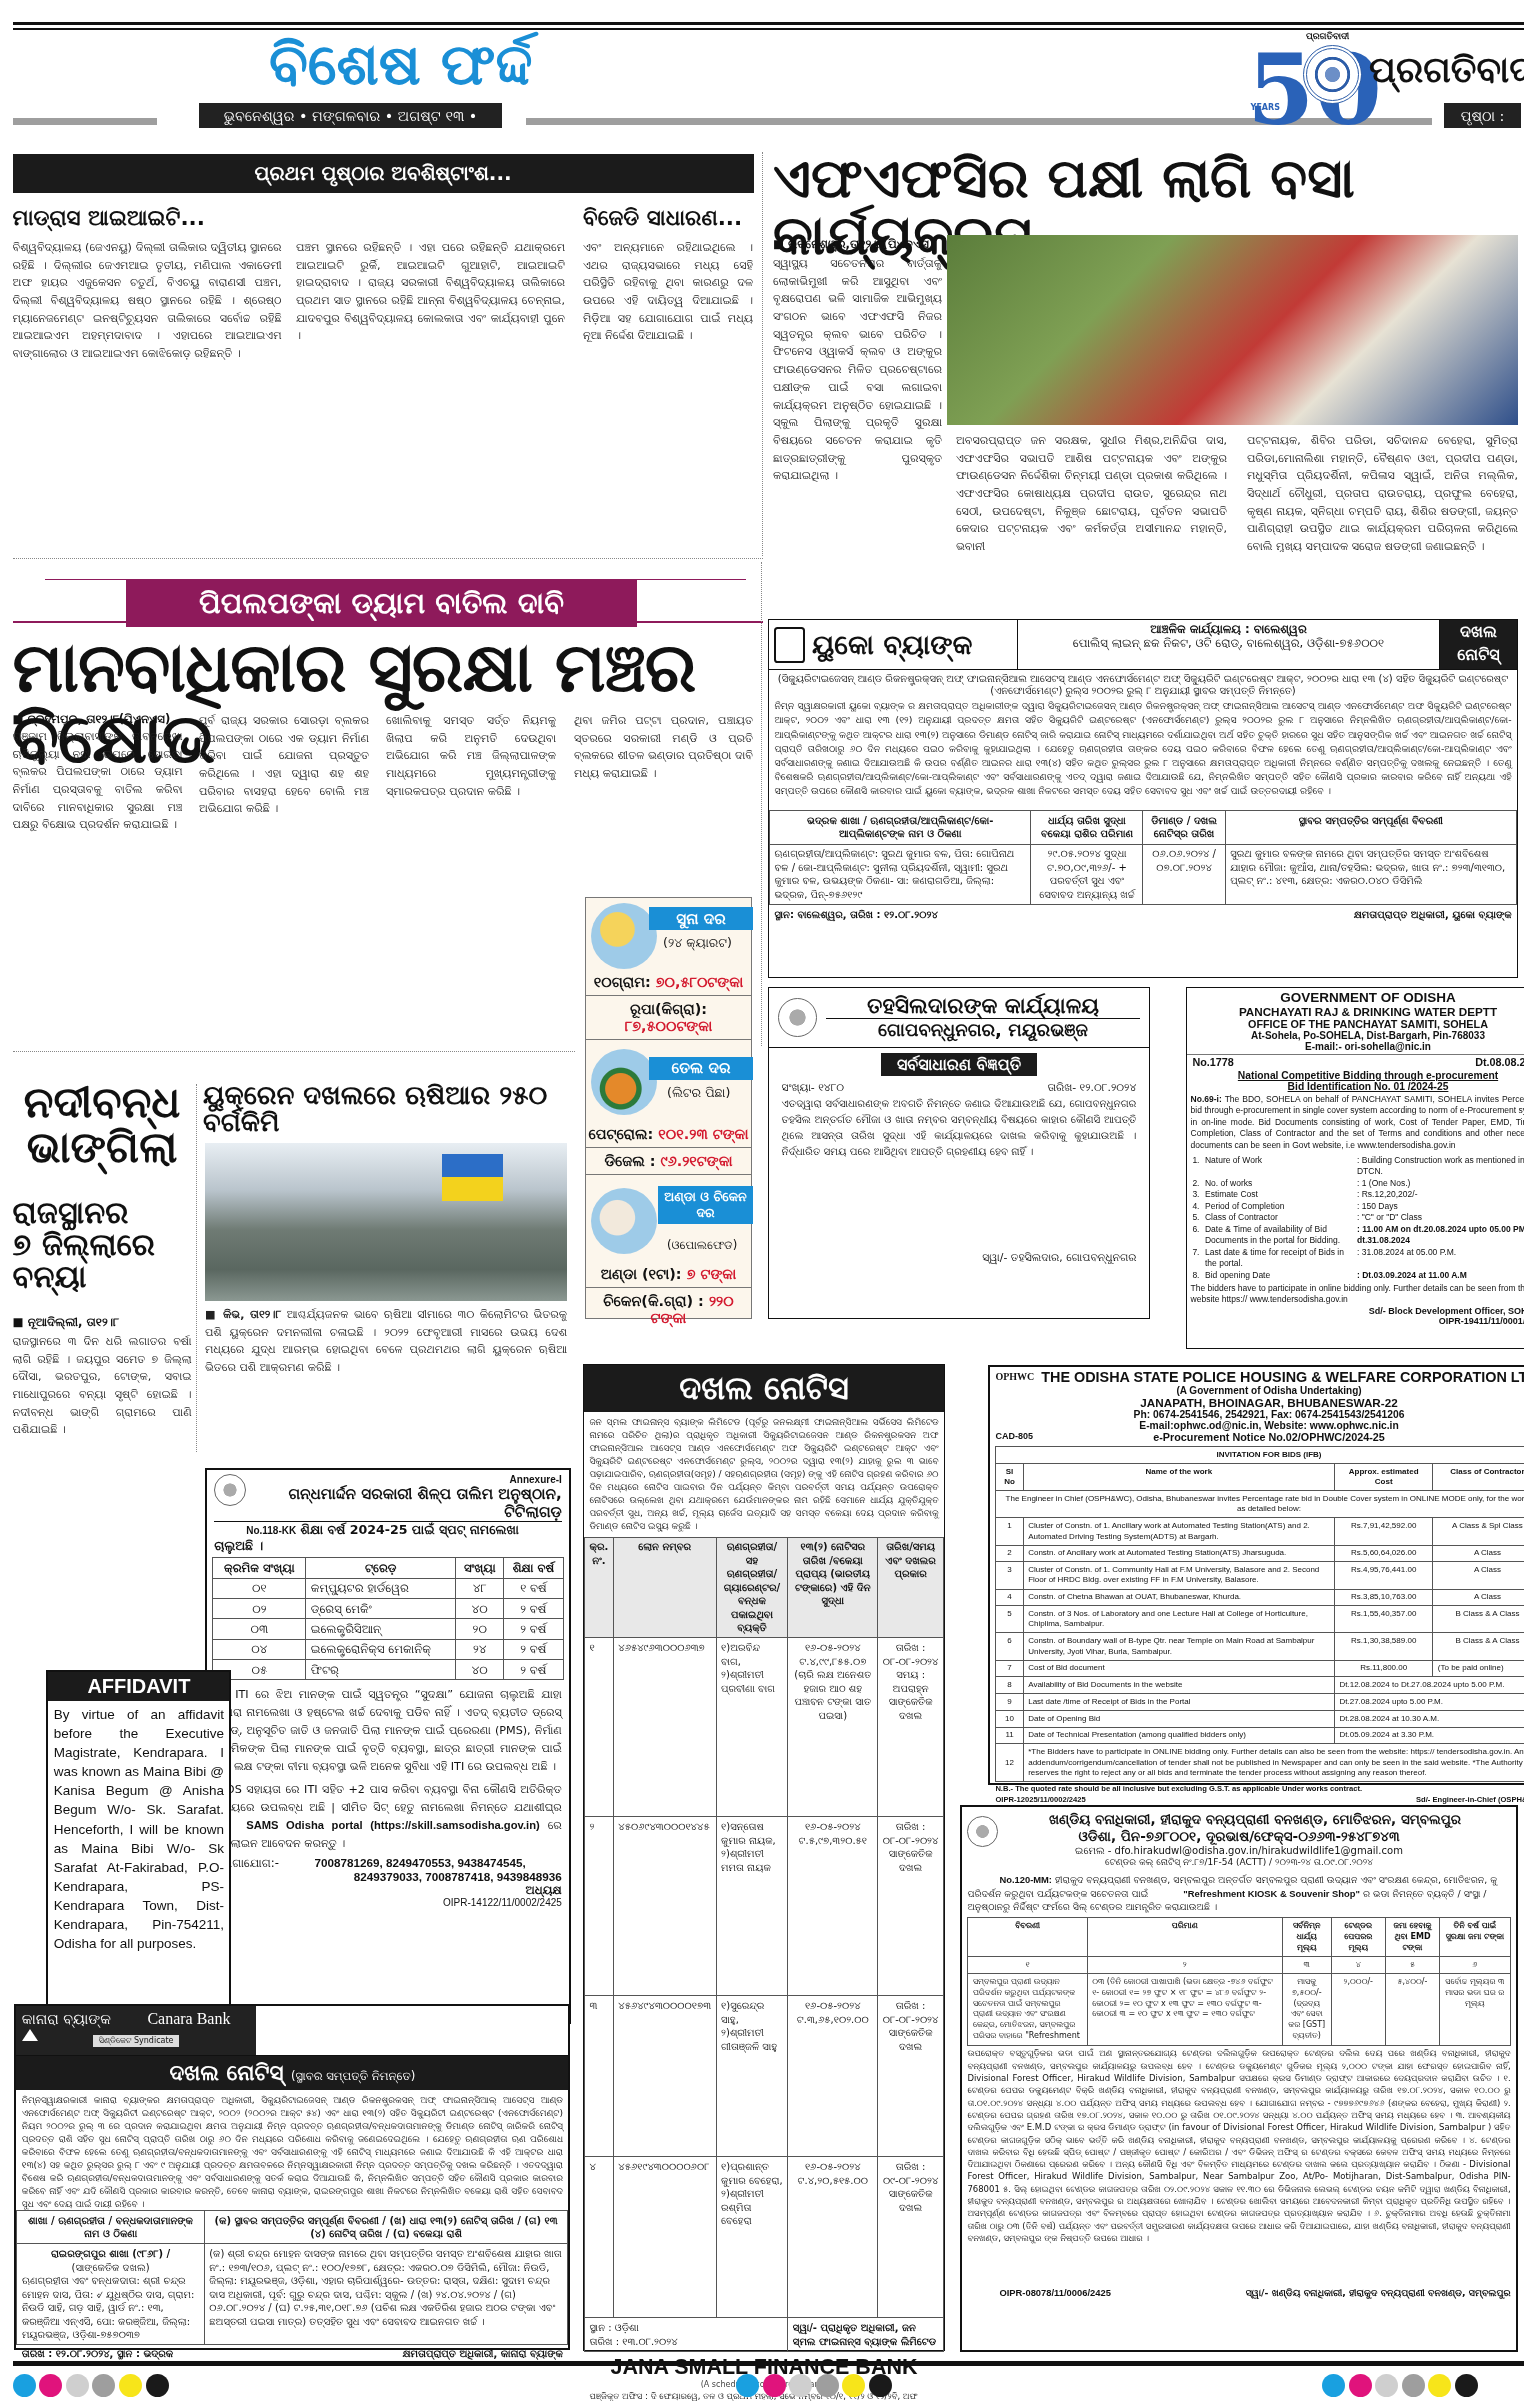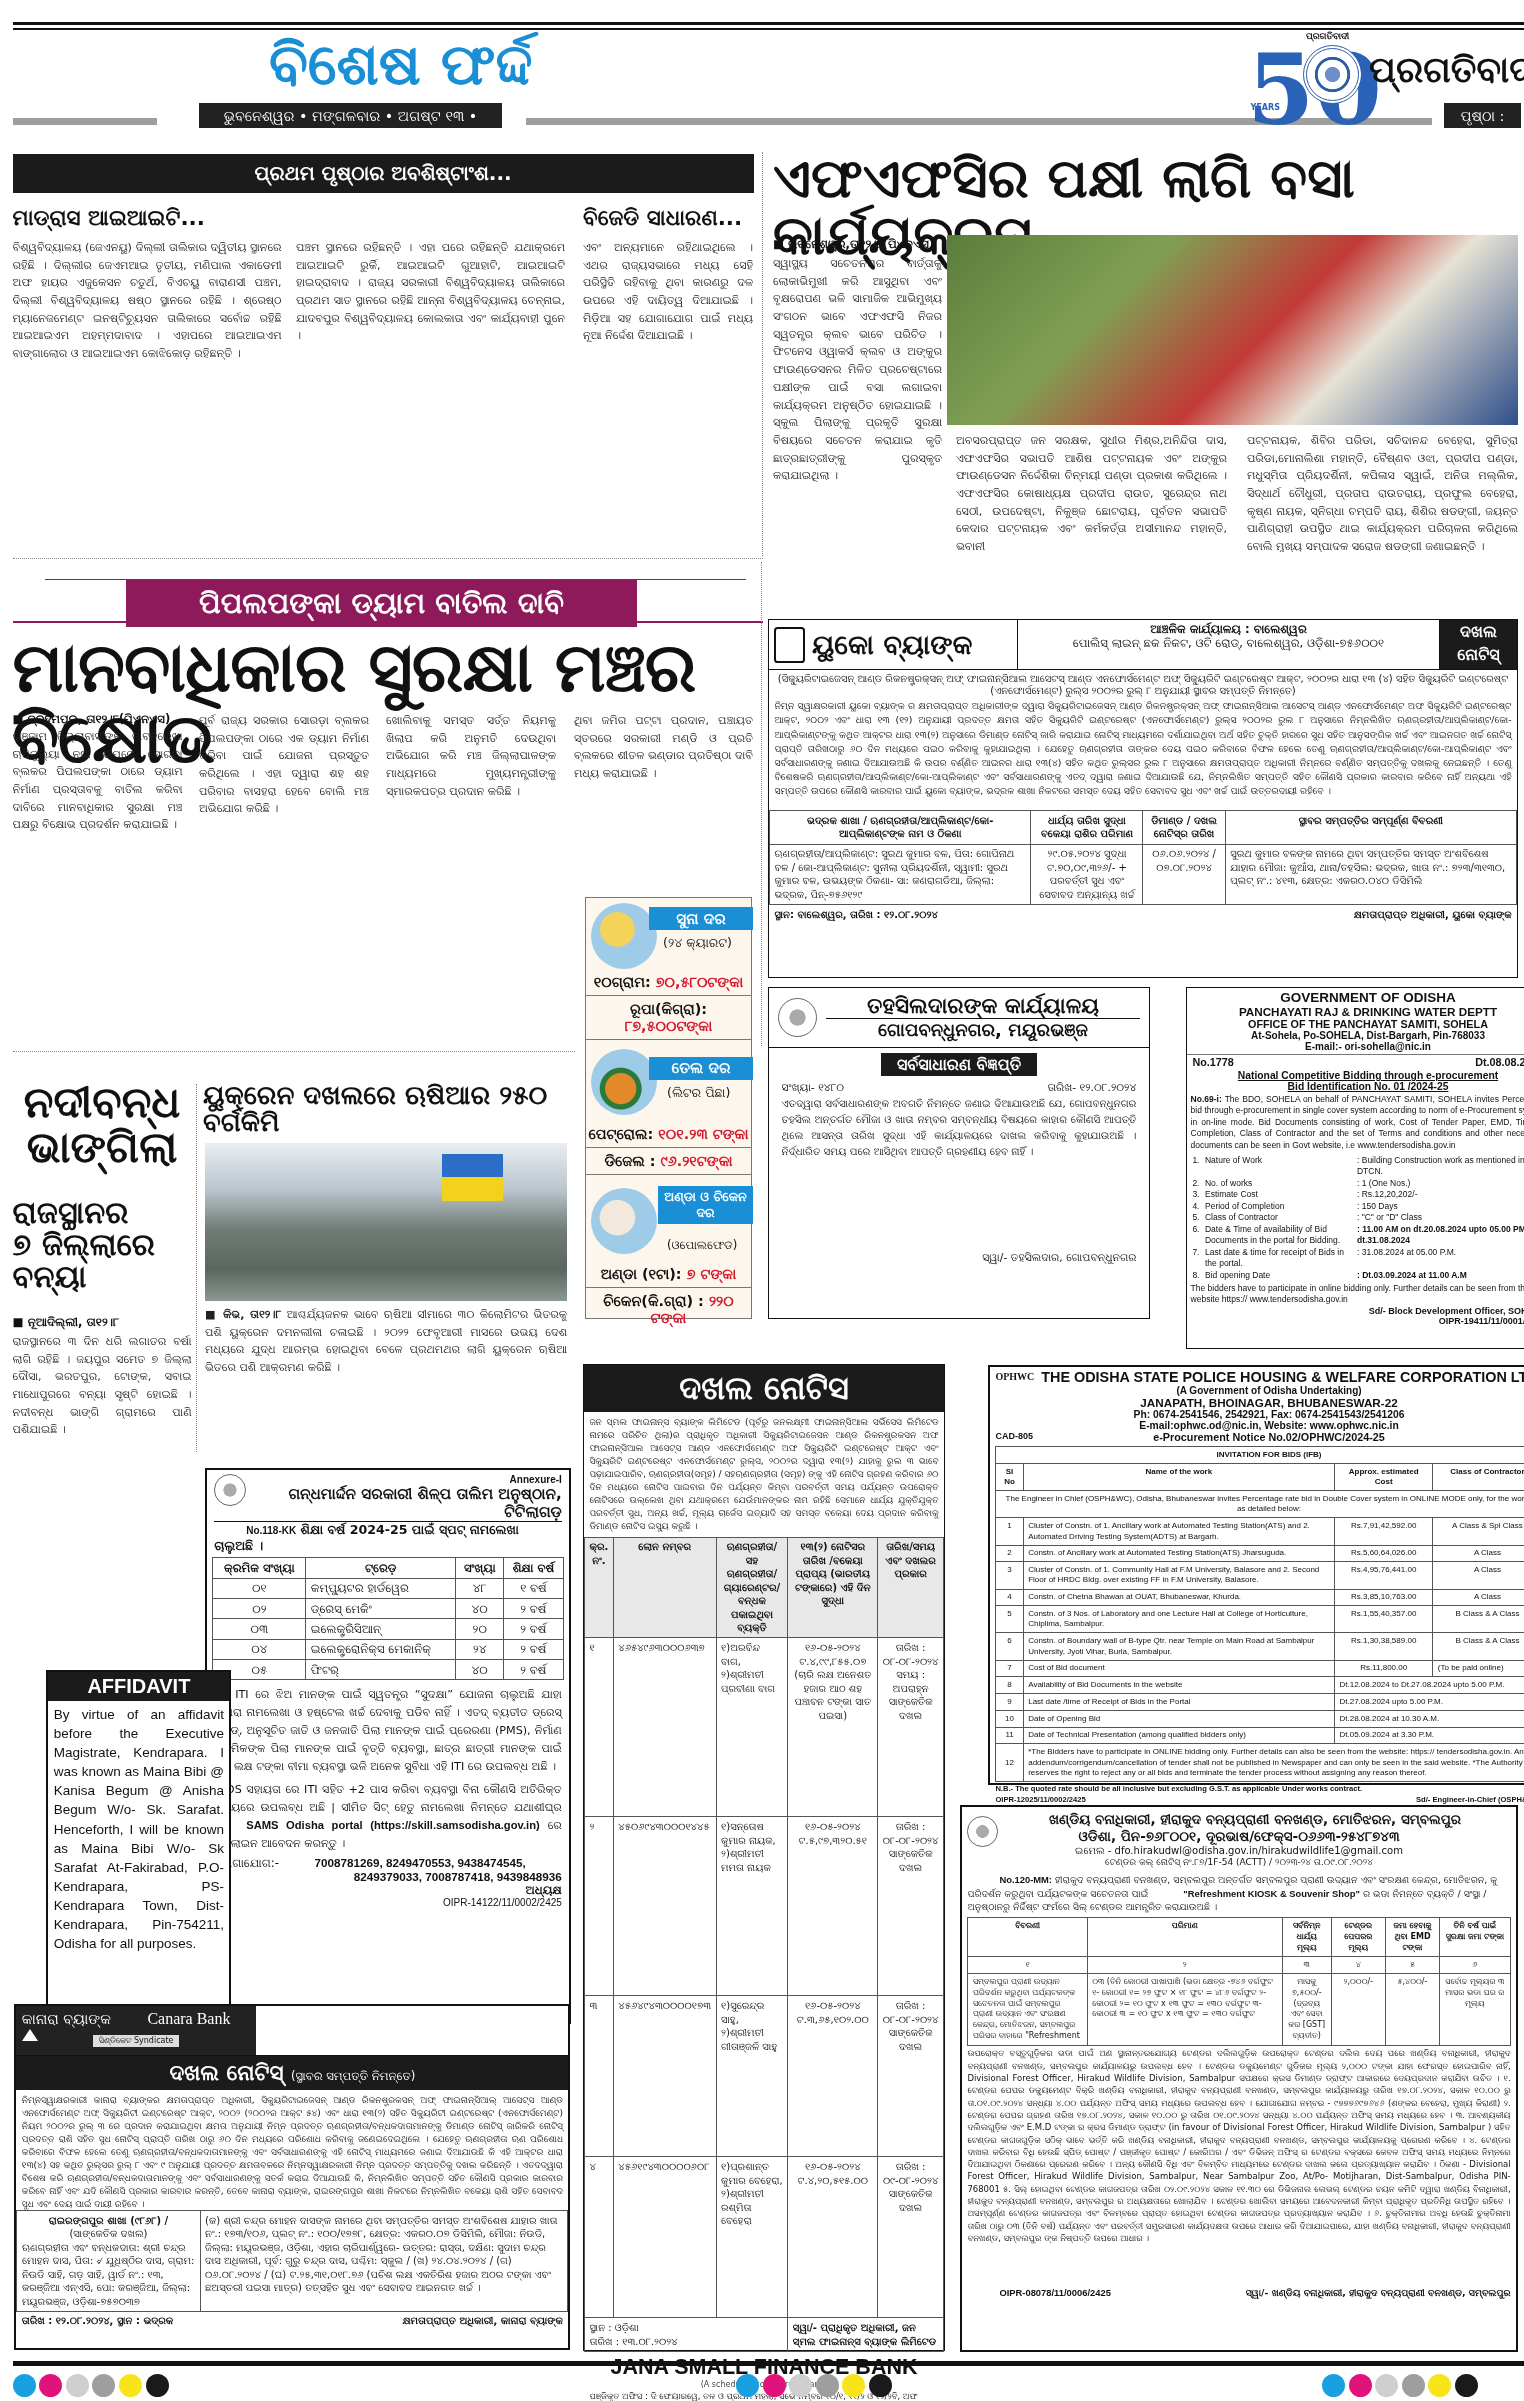--- a/index.html
+++ b/index.html
@@ -397,20 +397,24 @@
       <span style="display:inline-block; width:0; height:0; border-left:8px solid transparent; border-right:8px solid transparent; border-bottom:12.6px solid #fff;"></span>
       <div style="position:absolute; left:77px; top:29px; background:#ddd; color:#111; font-size:8px; padding:0.9px 5.4px;">ସିଣ୍ଡିକେଟ Syndicate</div>
     </div>
   </div>
   <div class="black-banner" style="font-size:21.5px; height:34px; line-height:34px;">
     <span>ଦଖଲ ନୋଟିସ୍</span> <span style="font-size:11.7px; font-weight:normal;">(ସ୍ଥାବର ସମ୍ପତ୍ତି ନିମନ୍ତେ)</span>
   </div>
   <div style="font-size:9px; line-height:1.45; padding:3.6px 5.4px; text-align:justify; height:120px; overflow:hidden;">ନିମ୍ନସ୍ୱାକ୍ଷରକାରୀ କାନାରା ବ୍ୟାଙ୍କର କ୍ଷମତାପ୍ରାପ୍ତ ଅଧିକାରୀ, ସିକ୍ୟୁରିଟାଇଜେସନ୍ ଆଣ୍ଡ ରିକନଷ୍ଟ୍ରକସନ୍ ଅଫ୍ ଫାଇନାନ୍ସିଆଲ୍ ଆସେଟ୍ସ ଆଣ୍ଡ ଏନଫୋର୍ସମେଣ୍ଟ ଅଫ୍ ସିକ୍ୟୁରିଟୀ ଇଣ୍ଟରେଷ୍ଟ ଆକ୍ଟ, ୨୦୦୨ (୨୦୦୨ର ଆକ୍ଟ ୫୪) ଏବଂ ଧାରା ୧୩(୨) ସହିତ ସିକ୍ୟୁରିଟୀ ଇଣ୍ଟରେଷ୍ଟ (ଏନଫୋର୍ସମେଣ୍ଟ) ନିୟମ ୨୦୦୨ର ରୁଲ୍ ୩ ରେ ପ୍ରଦାନ କରାଯାଇଥିବା କ୍ଷମତା ଅନୁଯାୟୀ ନିମ୍ନ ପ୍ରଦତ୍ତ ଋଣଗ୍ରହୀତା/ବନ୍ଧକଦାତାମାନଙ୍କୁ ଡିମାଣ୍ଡ ନୋଟିସ୍ ଜାରିକରି ନୋଟିସ୍ ପ୍ରଦତ୍ତ ରାଶି ସହିତ ସୁଧ ନୋଟିସ୍ ପ୍ରାପ୍ତି ତାରିଖ ଠାରୁ ୬୦ ଦିନ ମଧ୍ୟରେ ପରିଶୋଧ କରିବାକୁ ଜଣେଇଦେଇଥିଲେ । ଯେହେତୁ ଋଣଗ୍ରହୀତା ଋଣ ପରିଶୋଧ କରିବାରେ ବିଫଳ ହେଲେ ତେଣୁ ଋଣଗ୍ରହୀତା/ବନ୍ଧକଦାତାମାନଙ୍କୁ ଏବଂ ସର୍ବସାଧାରଣଙ୍କୁ ଏହି ନୋଟିସ୍ ମାଧ୍ୟମରେ ଜଣାଇ ଦିଆଯାଉଛି କି ଏହି ଆକ୍ଟର ଧାରା ୧୩(୪) ସହ କଥିତ ରୁଲ୍ସର ରୁଲ୍ ୮ ଏବଂ ୯ ଅନୁଯାୟୀ ପ୍ରଦତ୍ତ କ୍ଷମତାବଳରେ ନିମ୍ନସ୍ୱାକ୍ଷରକାରୀ ନିମ୍ନ ପ୍ରଦତ୍ତ ସମ୍ପତ୍ତିକୁ ଦଖଲ କରିଛନ୍ତି । ଏତଦଦ୍ୱାରା ବିଶେଷ କରି ଋଣଗ୍ରହୀତା/ବନ୍ଧକଦାତାମାନଙ୍କୁ ଏବଂ ସର୍ବସାଧାରଣଙ୍କୁ ସତର୍କ କରାଇ ଦିଆଯାଉଛି କି, ନିମ୍ନଲିଖିତ ସମ୍ପତ୍ତି ସହିତ କୌଣସି ପ୍ରକାର କାରବାର କରିବେ ନାହିଁ ଏବଂ ଯଦି କୌଣସି ପ୍ରକାର କାରବାର କରନ୍ତି, ତେବେ କାନାରା ବ୍ୟାଙ୍କ, ରାଇରଙ୍ଗପୁର ଶାଖା ନିକଟରେ ନିମ୍ନଲିଖିତ ବକେୟା ରାଶି ସହିତ ସେବାବଦ ସୁଧ ଏବଂ ଦେୟ ପାଇଁ ଦାୟୀ ରହିବେ ।</div>
   <table class="tbl-sm" style="font-size:9.4px;">
     <tbody>
+        <tr>
+          <th style="width:34%;">ଶାଖା / ଋଣଗ୍ରହୀତା / ବନ୍ଧକଦାତାମାନଙ୍କ ନାମ ଓ ଠିକଣା</th>
+          <th>(କ) ସ୍ଥାବର ସମ୍ପତ୍ତିର ସମ୍ପୂର୍ଣ୍ଣ ବିବରଣୀ / (ଖ) ଧାରା ୧୩(୨) ନୋଟିସ୍ ତାରିଖ / (ଗ) ୧୩ (୪) ନୋଟିସ୍ ତାରିଖ / (ଘ) ବକେୟା ରାଶି</th>
+        </tr>
     <tr>
       <td>
             <div style="font-weight:bold; text-align:center;">ରାଇରଙ୍ଗପୁର ଶାଖା (୯୮୬୮) /</div>
             <div style="text-align:center;">(ସାଙ୍କେତିକ ଦଖଲ)</div>
             <div>ଋଣଗ୍ରହୀତା ଏବଂ ବନ୍ଧକଦାତା: ଶ୍ରୀ ଚନ୍ଦ୍ର ମୋହନ ଦାସ, ପିତା: ୰ ଯୁଧିଷ୍ଠିର ଦାସ, ଗ୍ରାମ: ନିଉଡି ସାହି, ଗଡ଼ ସାହି, ୱାର୍ଡ ନଂ.: ୧୩, କରଞ୍ଜିଆ ଏନ୍‌ଏସି, ପୋ: କରଞ୍ଜିଆ, ଜିଲ୍ଲା: ମୟୂରଭଞ୍ଜ, ଓଡ଼ିଶା-୭୫୭୦୩୭</div>
           </td>
       <td>(କ) ଶ୍ରୀ ଚନ୍ଦ୍ର ମୋହନ ଦାସଙ୍କ ନାମରେ ଥିବା ସମ୍ପତ୍ତିର ସମସ୍ତ ଅଂଶବିଶେଷ ଯାହାର ଖାତା ନଂ.: ୧୭୩/୧୦୬, ପ୍ଲଟ୍ ନଂ.: ୧୦୦/୧୭୭୮, କ୍ଷେତ୍ର: ଏକର୦.୦୭ ଡିସିମିଲି, ମୌଜା: ନିଉଡି, ଜିଲ୍ଲା: ମୟୂରଭଞ୍ଜ, ଓଡ଼ିଶା, ଏହାର ଚାରିପାର୍ଶ୍ୱରେ- ଉତ୍ତର: ରାସ୍ତା, ଦକ୍ଷିଣ: ସୁଦାମ ଚନ୍ଦ୍ର ଦାସ ଅଧିକାରୀ, ପୂର୍ବ: ଗୁରୁ ଚନ୍ଦ୍ର ଦାସ, ପଶ୍ଚିମ: ସ୍କୁଲ / (ଖ) ୨୪.୦୪.୨୦୨୪ / (ଗ) ୦୬.୦୮.୨୦୨୪ / (ଘ) ଟ.୨୫,୩୧,୦୧୮.୭୬ (ପଚିଶ ଲକ୍ଷ ଏକତିରିଶ ହଜାର ଅଠର ଟଙ୍କା ଏବଂ ଛଅସ୍ତରୀ ପଇସା ମାତ୍ର) ତତ୍‌ସହିତ ସୁଧ ଏବଂ ସେବାବଦ ଆଇନଗତ ଖର୍ଚ୍ଚ ।</td>
     </tr>
   </tbody>
     </table>

